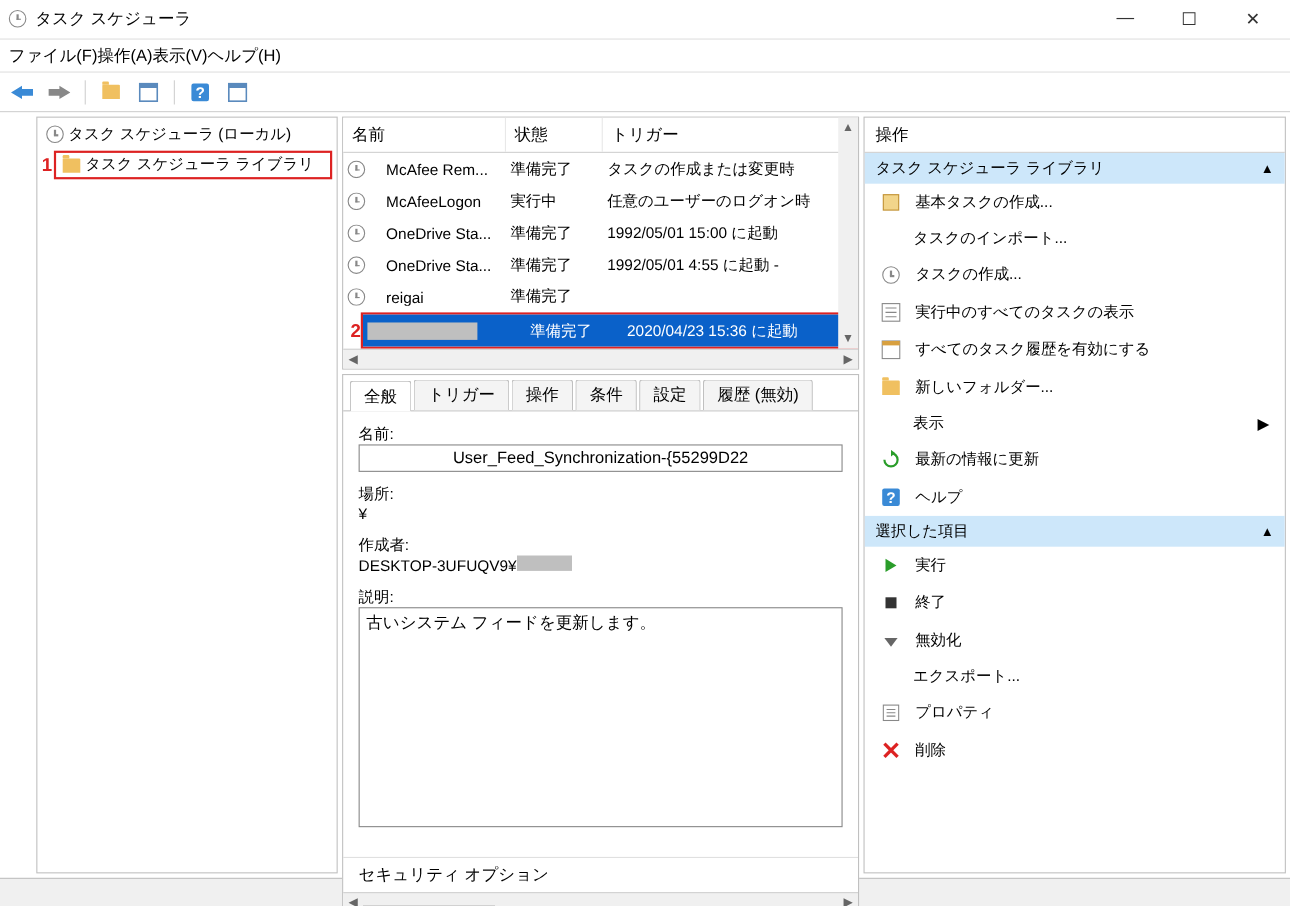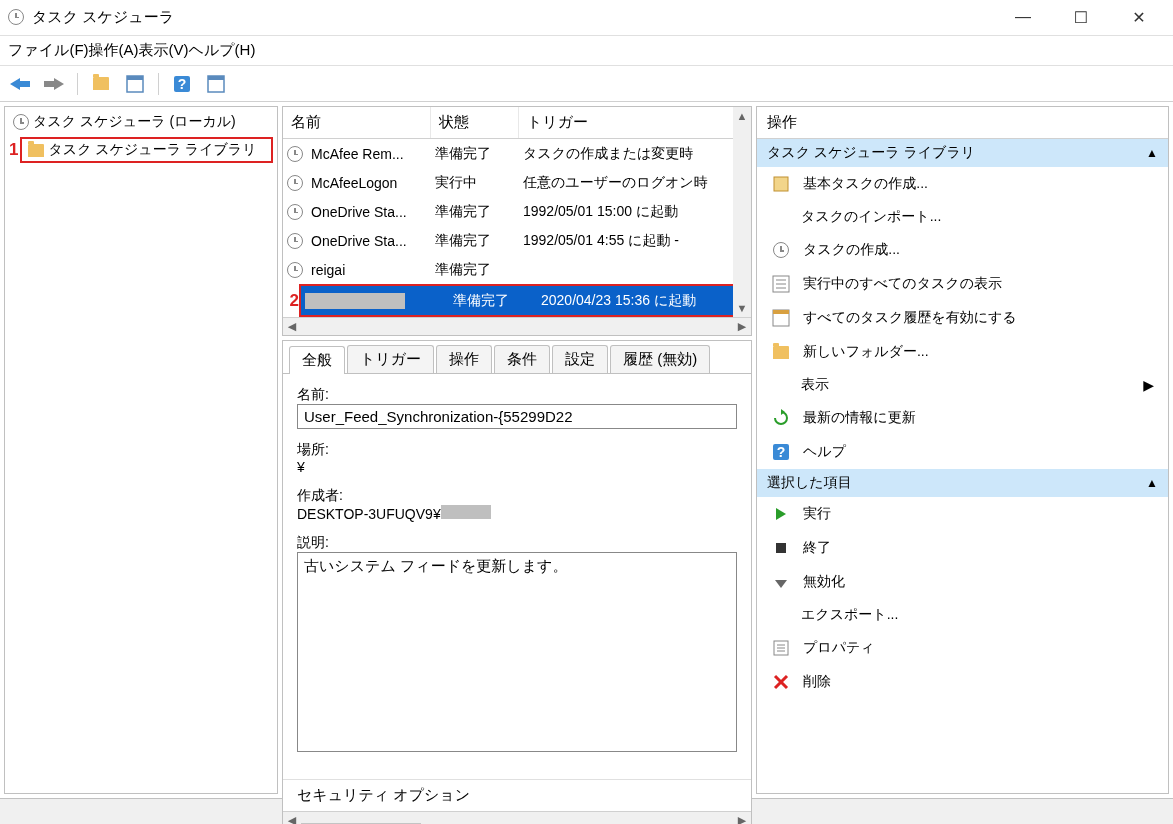--- a/index.html
+++ b/index.html
@@ -7,34 +7,34 @@
 .titlebar { height: 36px; display: flex; align-items: center; padding: 0 8px; border-bottom: 1px solid #e0e0e0; }
 .titlebar .icon { width: 18px; height: 18px; margin-right: 6px; }
 .titlebar .title { flex: 1; font-size: 15px; }
 .win-controls { display: flex; gap: 18px; padding-right: 6px; }
 .win-controls span { width: 40px; text-align: center; font-size: 16px; color: #333; cursor: default; }
 .menubar { height: 30px; display: flex; align-items: center; padding: 0 8px; border-bottom: 1px solid #e0e0e0; }
 .menubar span { font-size: 15px; }
 .toolbar { height: 36px; display: flex; align-items: center; padding: 0 6px; gap: 6px; border-bottom: 1px solid #d0d0d0; }
 .toolbar .tbtn { width: 28px; height: 28px; display: flex; align-items: center; justify-content: center; }
 .toolbar .sep { width: 1px; height: 22px; background: #d0d0d0; margin: 0 3px; }
-.main { display: flex; height: calc(824px - 36px - 30px - 36px - 26px); }
+.main { display: flex; height: calc(824px - 36px - 30px - 36px - 26px); padding-left: 29px; }
 .tree-pane { width: 274px; border: 1px solid #c0c0c0; margin: 4px 2px 4px 4px; padding: 4px; background: #fff; }
 .tree-root { display: flex; align-items: center; gap: 4px; padding: 2px 4px; font-size: 15px; }
 .tree-library-row { display: flex; align-items: center; margin-top: 4px; }
 .annot { font-weight: 700; color: #d22; font-size: 17px; margin-right: 2px; }
 .tree-library { display: flex; align-items: center; gap: 4px; padding: 2px 6px; border: 2px solid #d22; font-size: 15px; flex: 1; }
 .center-pane { width: 470px; margin: 4px 2px; display: flex; flex-direction: column; gap: 4px; }
 .tasklist { border: 1px solid #c0c0c0; height: 284px; display: flex; flex-direction: column; position: relative; }
 .tl-header { display: flex; border-bottom: 1px solid #d0d0d0; background: #fff; }
 .tl-header div { padding: 6px 8px; border-right: 1px solid #e8e8e8; font-size: 15px; }
 .col-name { width: 148px; } .col-state { width: 88px; } .col-trigger { flex: 1; }
 .tl-body { flex: 1; overflow: hidden; position: relative; }
 .task-row { display: flex; align-items: center; height: 29px; white-space: nowrap; font-size: 15px; }
-.task-row .cell-name { width: 148px; padding-left: 4px; display: flex; align-items: center; gap: 8px; overflow: hidden; }
+.task-row .cell-name { width: 148px; padding-left: 4px; display: flex; align-items: center; gap: 19px; overflow: hidden; }
 .task-row .cell-state { width: 88px; padding-left: 4px; }
 .task-row .cell-trigger { flex: 1; padding-left: 4px; overflow: hidden; }
 .task-row.sel { background: #0a61c9; color: #fff; }
 .row6-wrap { display: flex; align-items: center; }
 .row6-annot { color: #d22; font-weight: 700; font-size: 17px; width: 16px; text-align: right; }
 .row6-border { border: 2px solid #d22; flex: 1; }
 .redacted { background: #bfbfbf; width: 100px; height: 16px; display: inline-block; }
 .hscroll { height: 18px; background: #f0f0f0; border-top: 1px solid #d0d0d0; display: flex; align-items: center; }
 .hscroll .arrow { width: 18px; text-align: center; color: #666; font-size: 11px; }
 .hscroll .bar { flex: 1; }
@@ -42,21 +42,21 @@
 .vscroll .arrow { height: 18px; text-align: center; color: #666; font-size: 11px; line-height: 18px; }
 .vscroll .bar { flex: 1; }
 .detail { border: 1px solid #c0c0c0; flex: 1; display: flex; flex-direction: column; background: #fff; position: relative; }
 .tabs { display: flex; border-bottom: 1px solid #c0c0c0; padding: 4px 6px 0 6px; gap: 2px; }
 .tab { padding: 4px 12px; border: 1px solid #c0c0c0; border-bottom: none; border-radius: 3px 3px 0 0; background: #f4f4f4; font-size: 15px; }
 .tab.active { background: #fff; position: relative; top: 1px; }
 .detail-body { padding: 12px 14px; flex: 1; overflow: hidden; }
 .form-row { display: flex; margin-bottom: 12px; font-size: 15px; flex-direction: column; }
 .form-row .label { width: 118px; }
 .form-row .value { flex: 1; }
-.form-row input { width: 100%; border: 1px solid #888; padding: 3px 6px; font-size: 15px; }
+.form-row input { width: 100%; border: 1px solid #888; padding: 3px 6px; font-size: 15px; text-align: center; }
 .form-row textarea { width: 100%; height: 200px; border: 1px solid #888; padding: 4px 6px; font-size: 15px; resize: none; }
 .sec-opt { padding: 6px 14px; border-top: 1px solid #e0e0e0; font-size: 15px; }
 .actions-pane { flex: 1; border: 1px solid #c0c0c0; margin: 4px 4px 4px 2px; background: #fff; display: flex; flex-direction: column; }
 .actions-title { padding: 6px 10px; font-size: 15px; border-bottom: 1px solid #d0d0d0; }
 .actions-body { flex: 1; overflow-y: auto; }
 .section-header { background: #cde7fa; padding: 5px 10px; font-size: 15px; display: flex; justify-content: space-between; align-items: center; }
 .section-header .chev { font-size: 12px; }
 .action-row { display: flex; align-items: center; gap: 12px; padding: 7px 14px; font-size: 15px; }
 .action-row .aicon { width: 20px; height: 20px; display: flex; align-items: center; justify-content: center; }
 .action-indent { padding-left: 44px; }

